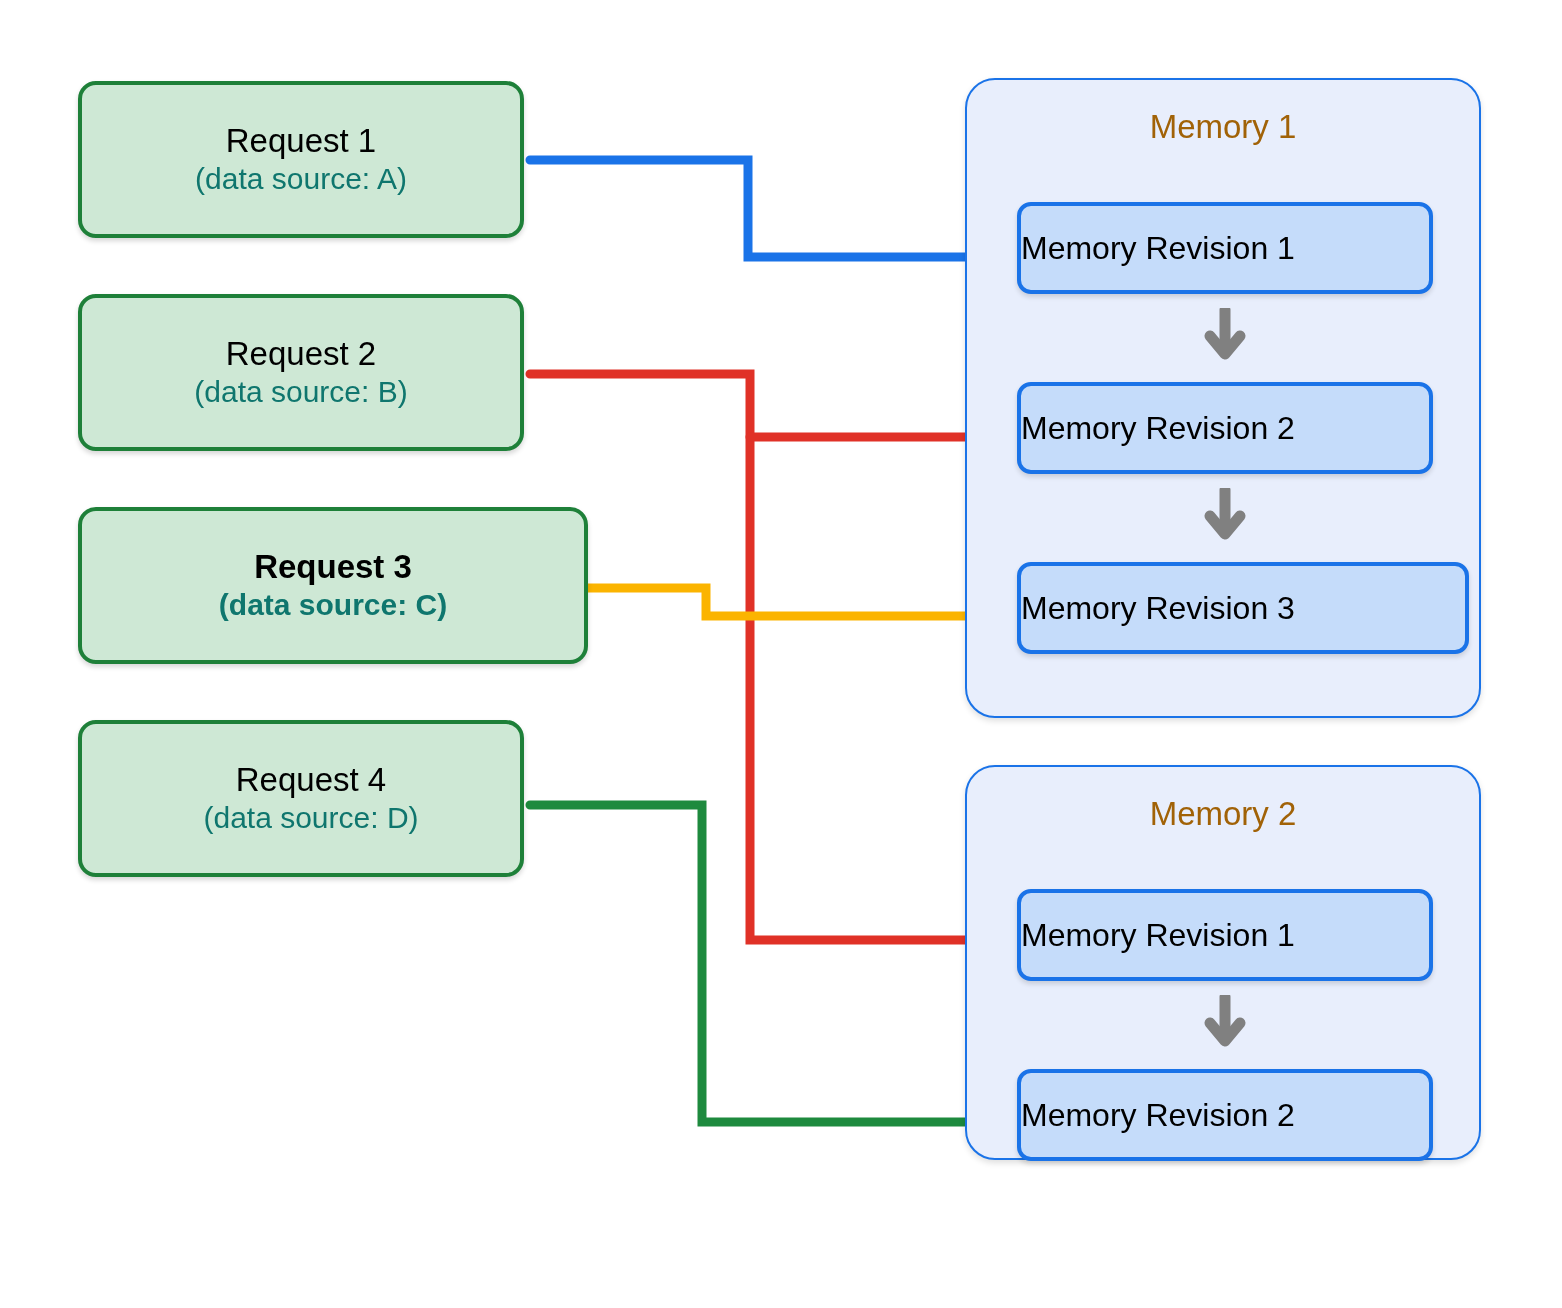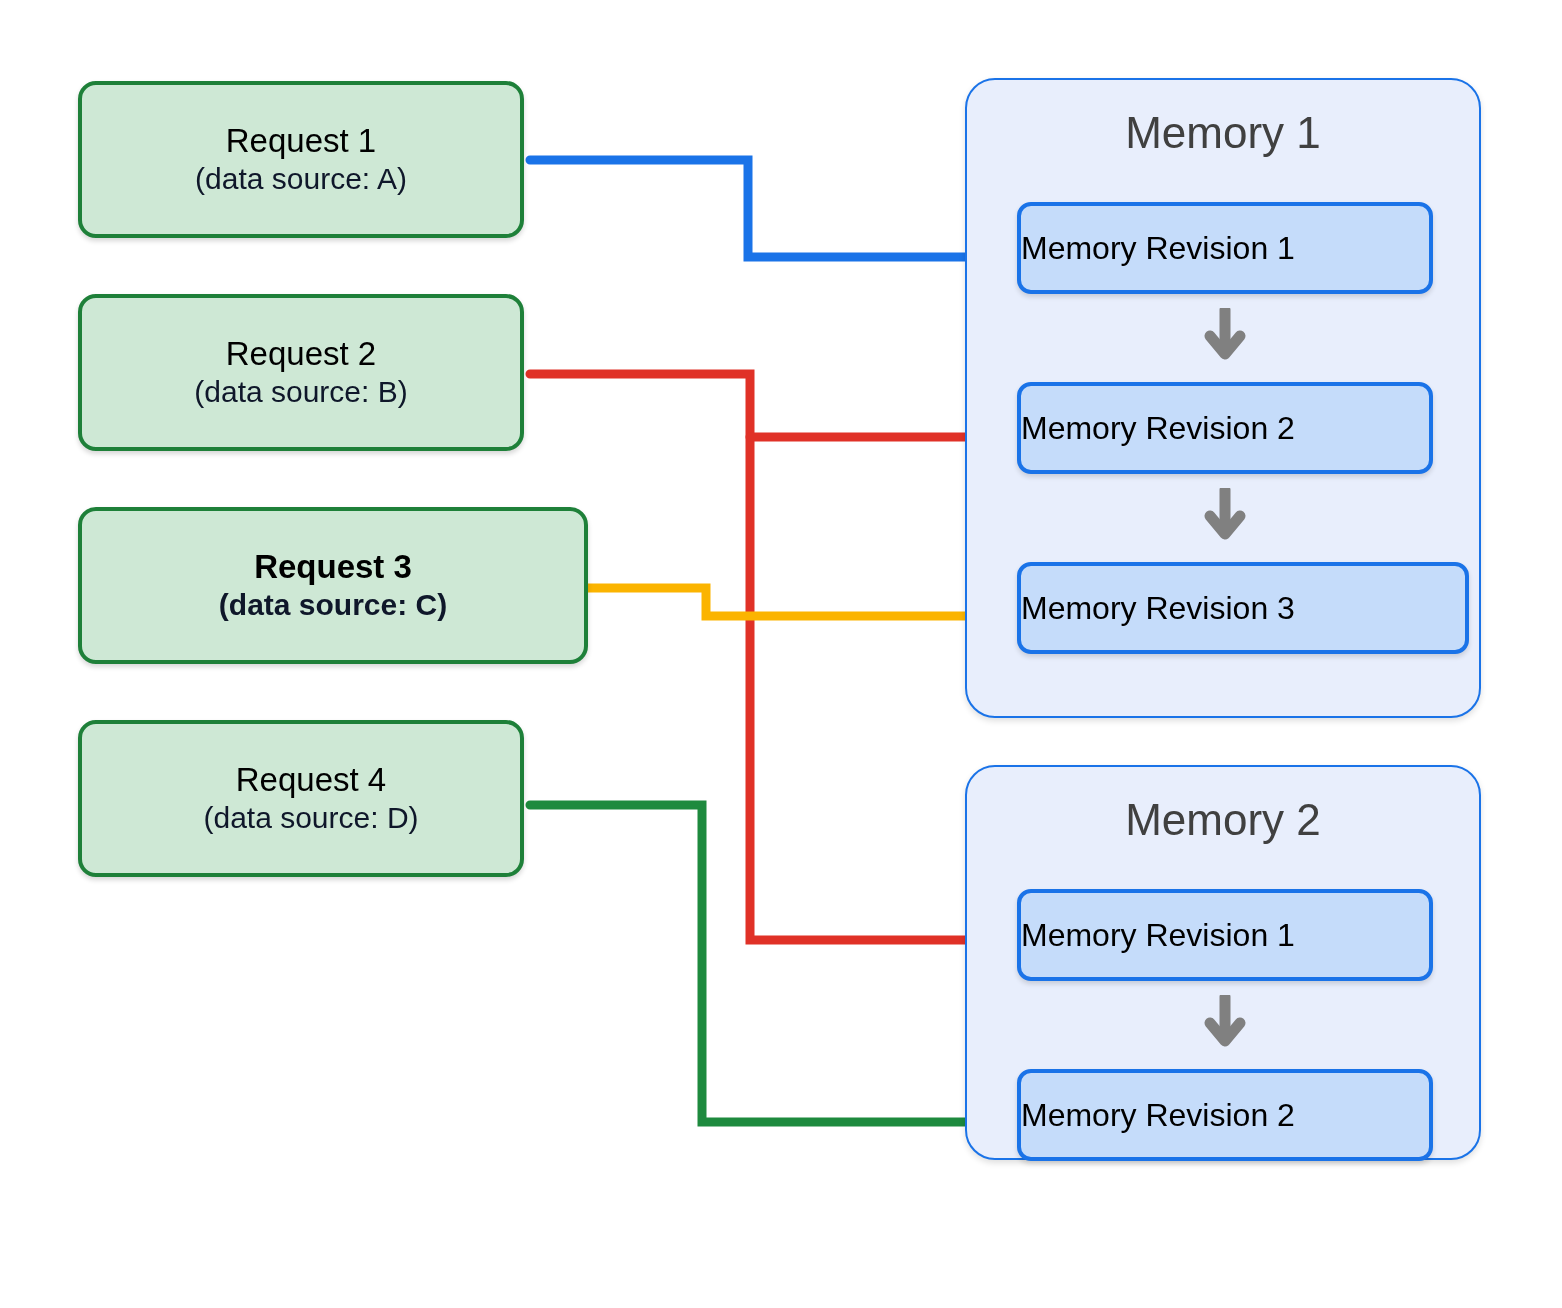--- a/index.html
+++ b/index.html
@@ -43,42 +43,42 @@
     box-shadow: 0 3px 5px rgba(0,0,0,0.16);
   }
   .request-title {
     font-size: 33px;
     color: #000000;
     line-height: 1.22;
     white-space: nowrap;
   }
   .request-sub {
     font-size: 30px;
-    color: #0f172a;
+    color: #0f766e;
     line-height: 1.22;
     white-space: nowrap;
   }
 
   
   .memory-container {
     position: absolute;
     box-sizing: border-box;
     background: #e8eefc;
     border: 2px solid #1a73e8;
     border-radius: 30px;
     z-index: 3;
     box-shadow: 0 3px 6px rgba(0,0,0,0.13);
   }
   .memory-title {
     position: absolute;
     left: 0;
     right: 0;
     text-align: center;
-    font-size: 44px;
-    color: #404040;
+    font-size: 33px;
+    color: #a16207;
     white-space: nowrap;
   }
   .revision-box {
     position: absolute;
     box-sizing: border-box;
     background: #c5dcfa;
     border: 4px solid #1a73e8;
     border-radius: 14px;
     display: flex;
     align-items: center;

